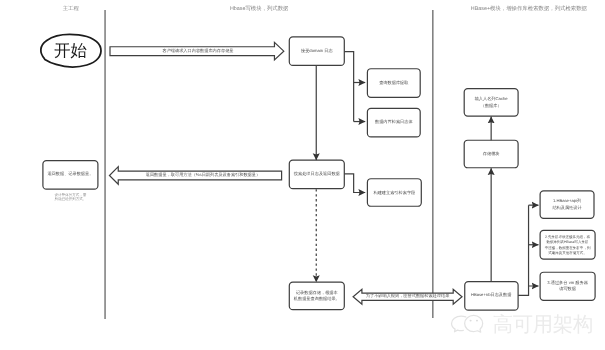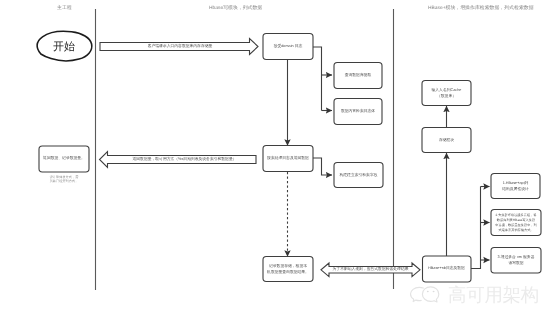--- a/index.html
+++ b/index.html
@@ -11,21 +11,21 @@
   svg.layer{position:absolute;left:0;top:0;width:550px;height:318px;}
 
   .col-head{position:absolute;font-size:4.9px;color:#858585;
             white-space:nowrap;line-height:1.2;}
 
   .node{position:absolute;display:flex;align-items:center;justify-content:center;
         text-align:center;box-sizing:border-box;
         font-size:3.8px;line-height:1.5;color:#4d4d4d;padding:0 2px;
         white-space:pre-line;}
   .start-label{position:absolute;display:flex;align-items:center;
-         justify-content:center;font-size:11px;color:#1a1a1a;text-align:right;}
+         justify-content:center;font-size:15px;color:#1a1a1a;text-align:right;}
   .arrow-label{position:absolute;font-size:3.8px;color:#4d4d4d;
                white-space:nowrap;text-align:center;}
   .note{position:absolute;font-size:3.2px;color:#8b8b8b;line-height:1.4;
         text-align:center;white-space:pre-line;}
   .wm-text{position:absolute;color:#ebebeb;font-size:18.5px;
            letter-spacing:-0.3px;white-space:nowrap;}
 </style>
 </head>
 <body>
 

